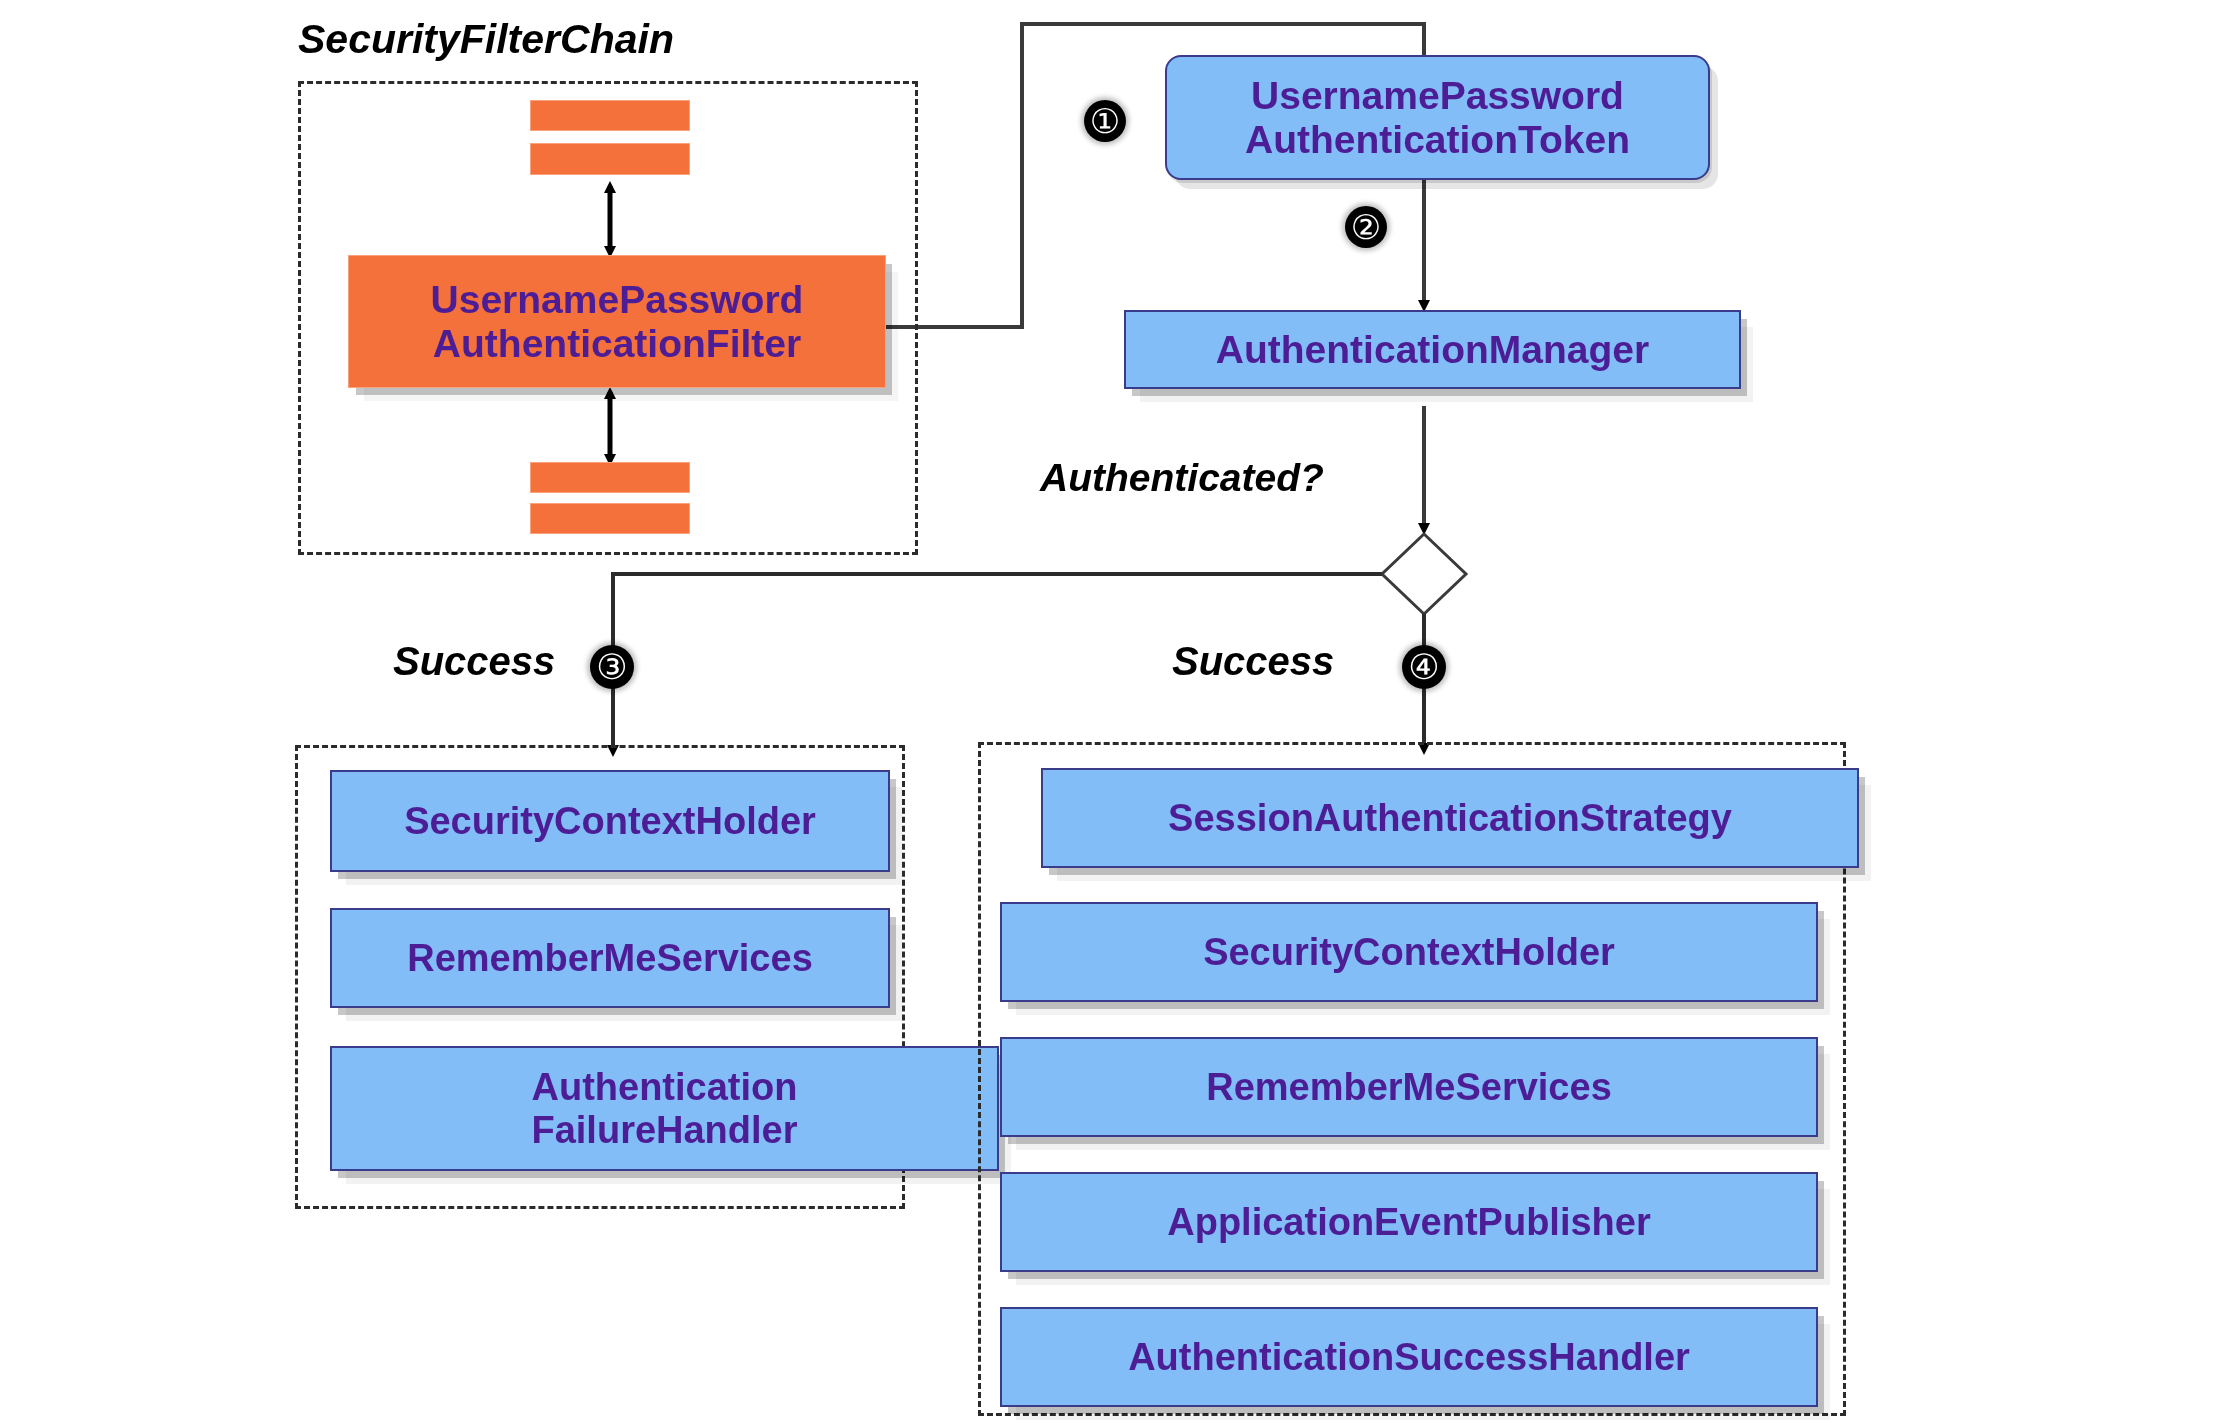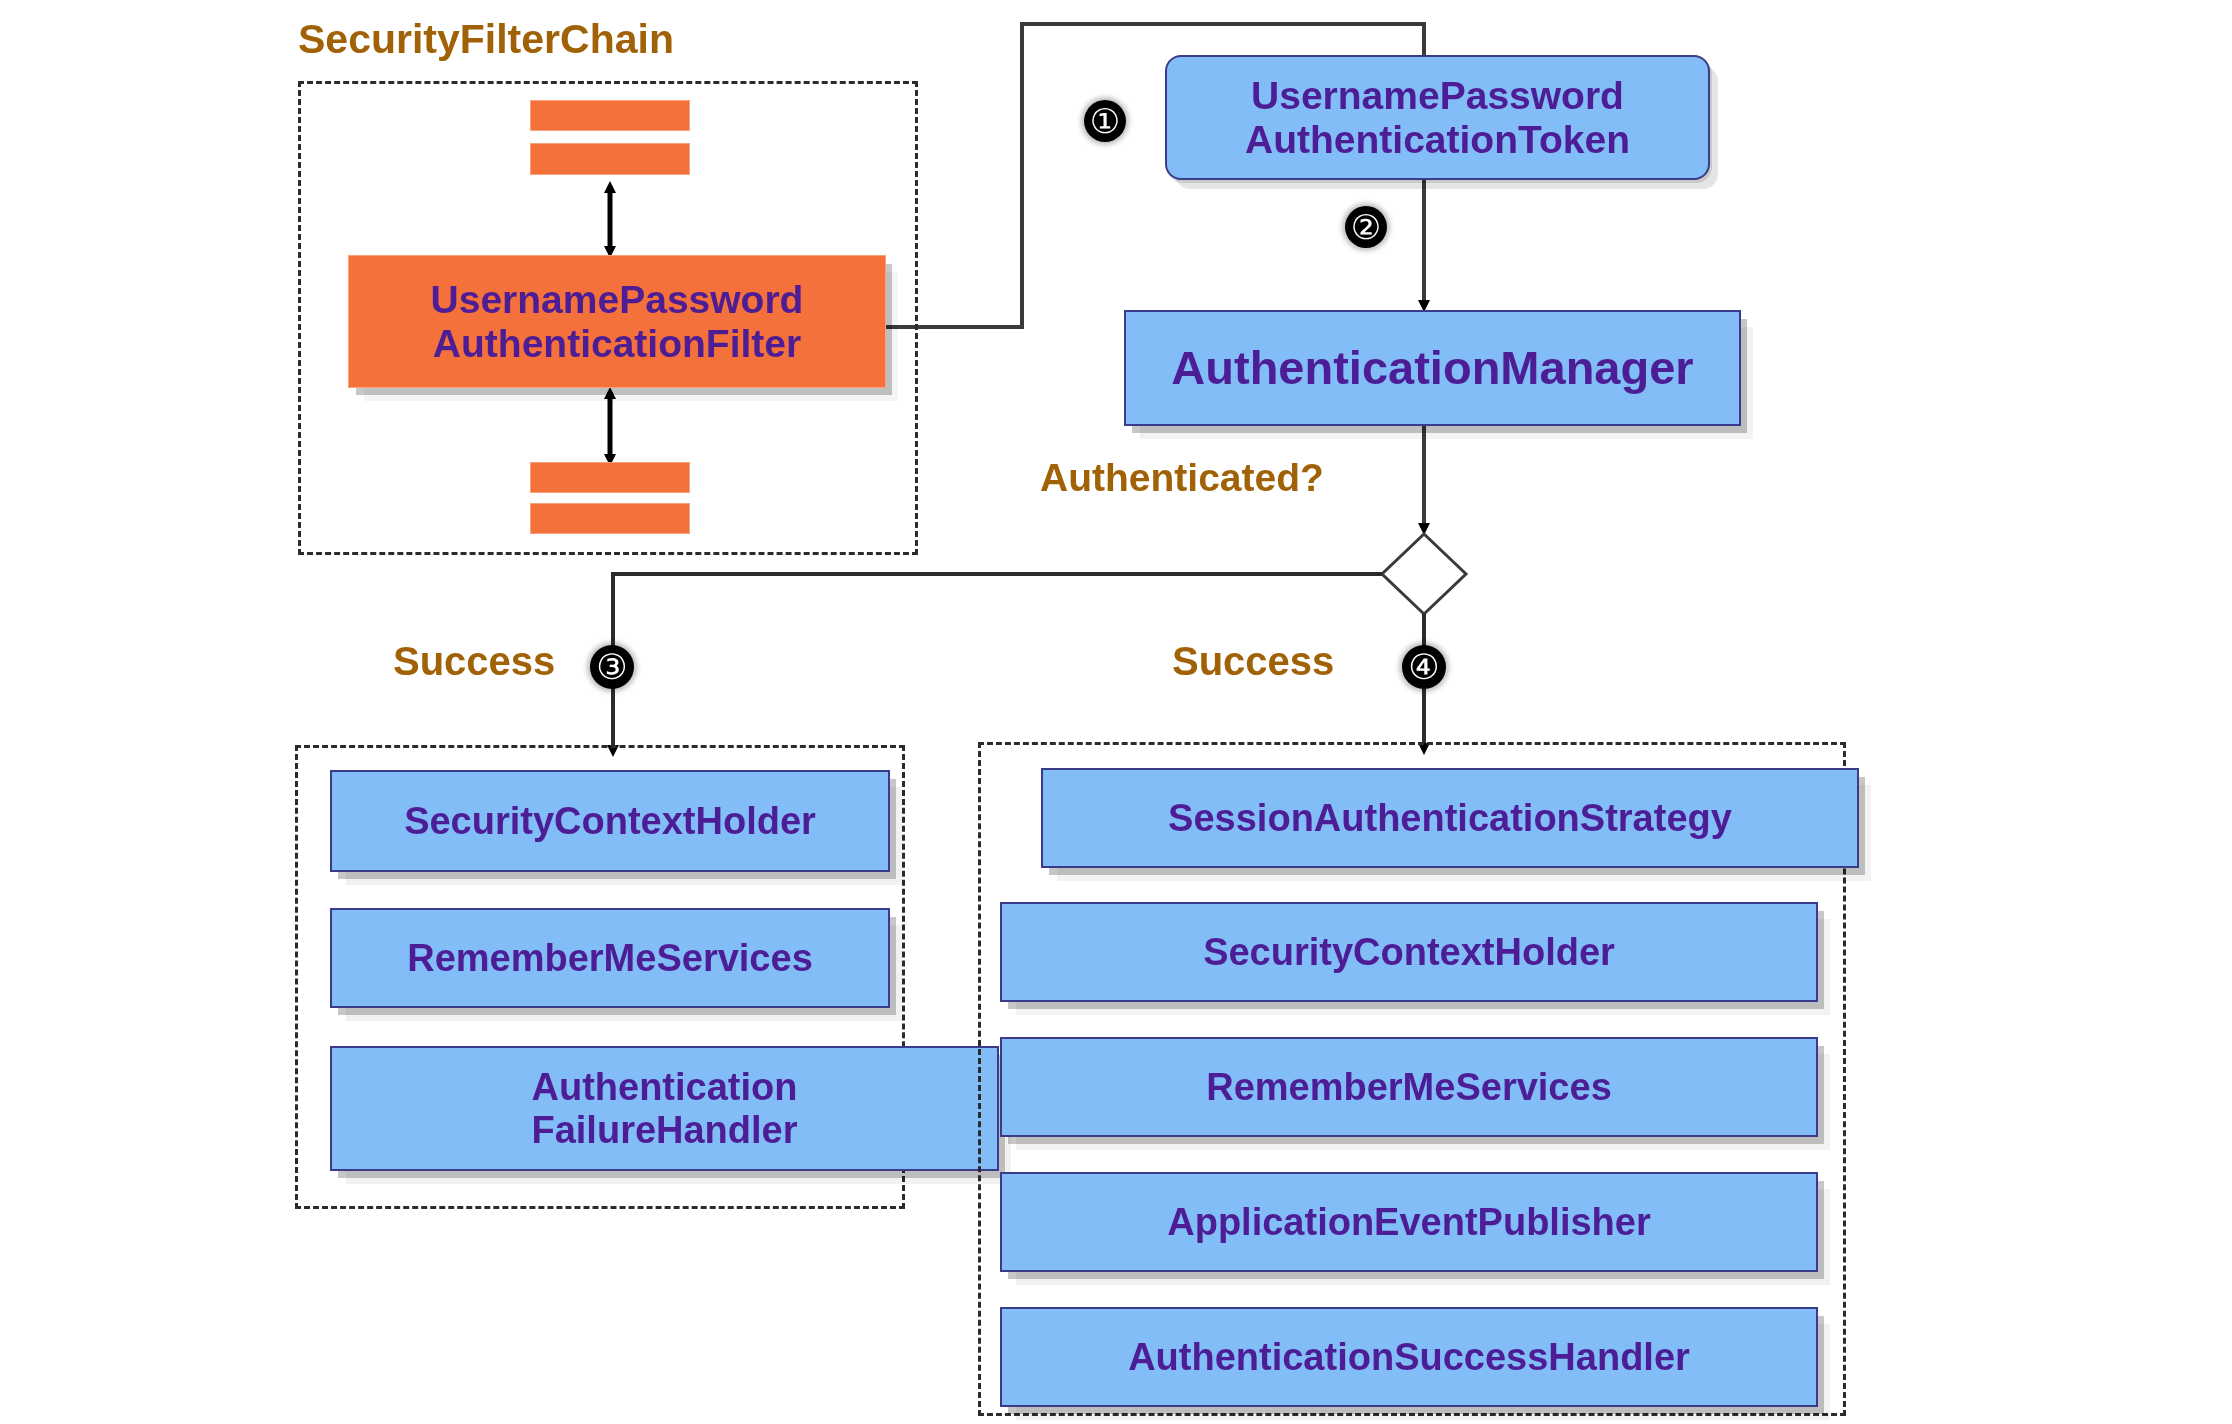--- a/index.html
+++ b/index.html
@@ -65,22 +65,23 @@
   .dashed-group {
     position: absolute;
     box-sizing: border-box;
     border: 3px dashed #2b2b2b;
     background: transparent;
   }
 
   
   .caption {
     position: absolute;
-    color: #a16207;
+    color: #000000;
     white-space: nowrap;
+    font-style: italic;
   }
   .caption.heavy { font-weight: bold; }
 
   
   .badge {
     position: absolute;
     border-radius: 50%;
     background: #000000;
     color: #ffffff;
     display: flex;
@@ -152,21 +153,21 @@
   <div class="orange-bar" style="left:530px; top:462px; width:160px; height:31px;"></div>
   <div class="orange-bar" style="left:530px; top:503px; width:160px; height:31px;"></div>
 
   <div class="badge" style="left:1084px; top:100px; width:42px; height:42px; font-size:34px;">①</div>
 
   <div class="node blue rounded" style="left:1165px; top:55px; width:545px; height:125px; font-size:39px;">UsernamePassword
 AuthenticationToken</div>
 
   <div class="badge" style="left:1345px; top:206px; width:42px; height:42px; font-size:34px;">②</div>
 
-  <div class="node blue" style="left:1124px; top:310px; width:617px; height:116px; font-size:47px;">AuthenticationManager</div>
+  <div class="node blue" style="left:1124px; top:310px; width:617px; height:79px; font-size:39px;">AuthenticationManager</div>
 
   <div class="caption heavy" style="left:1040px; top:456px; font-size:39px;">Authenticated?</div>
 
   <div class="caption heavy" style="left:393px; top:639px; font-size:40px;">Success</div>
   <div class="badge" style="left:590px; top:645px; width:44px; height:44px; font-size:35px;">③</div>
 
   <div class="caption heavy" style="left:1172px; top:639px; font-size:40px;">Success</div>
   <div class="badge" style="left:1402px; top:645px; width:44px; height:44px; font-size:35px;">④</div>
 
   <div class="dashed-group" style="left:295px; top:745px; width:610px; height:464px;"></div>

